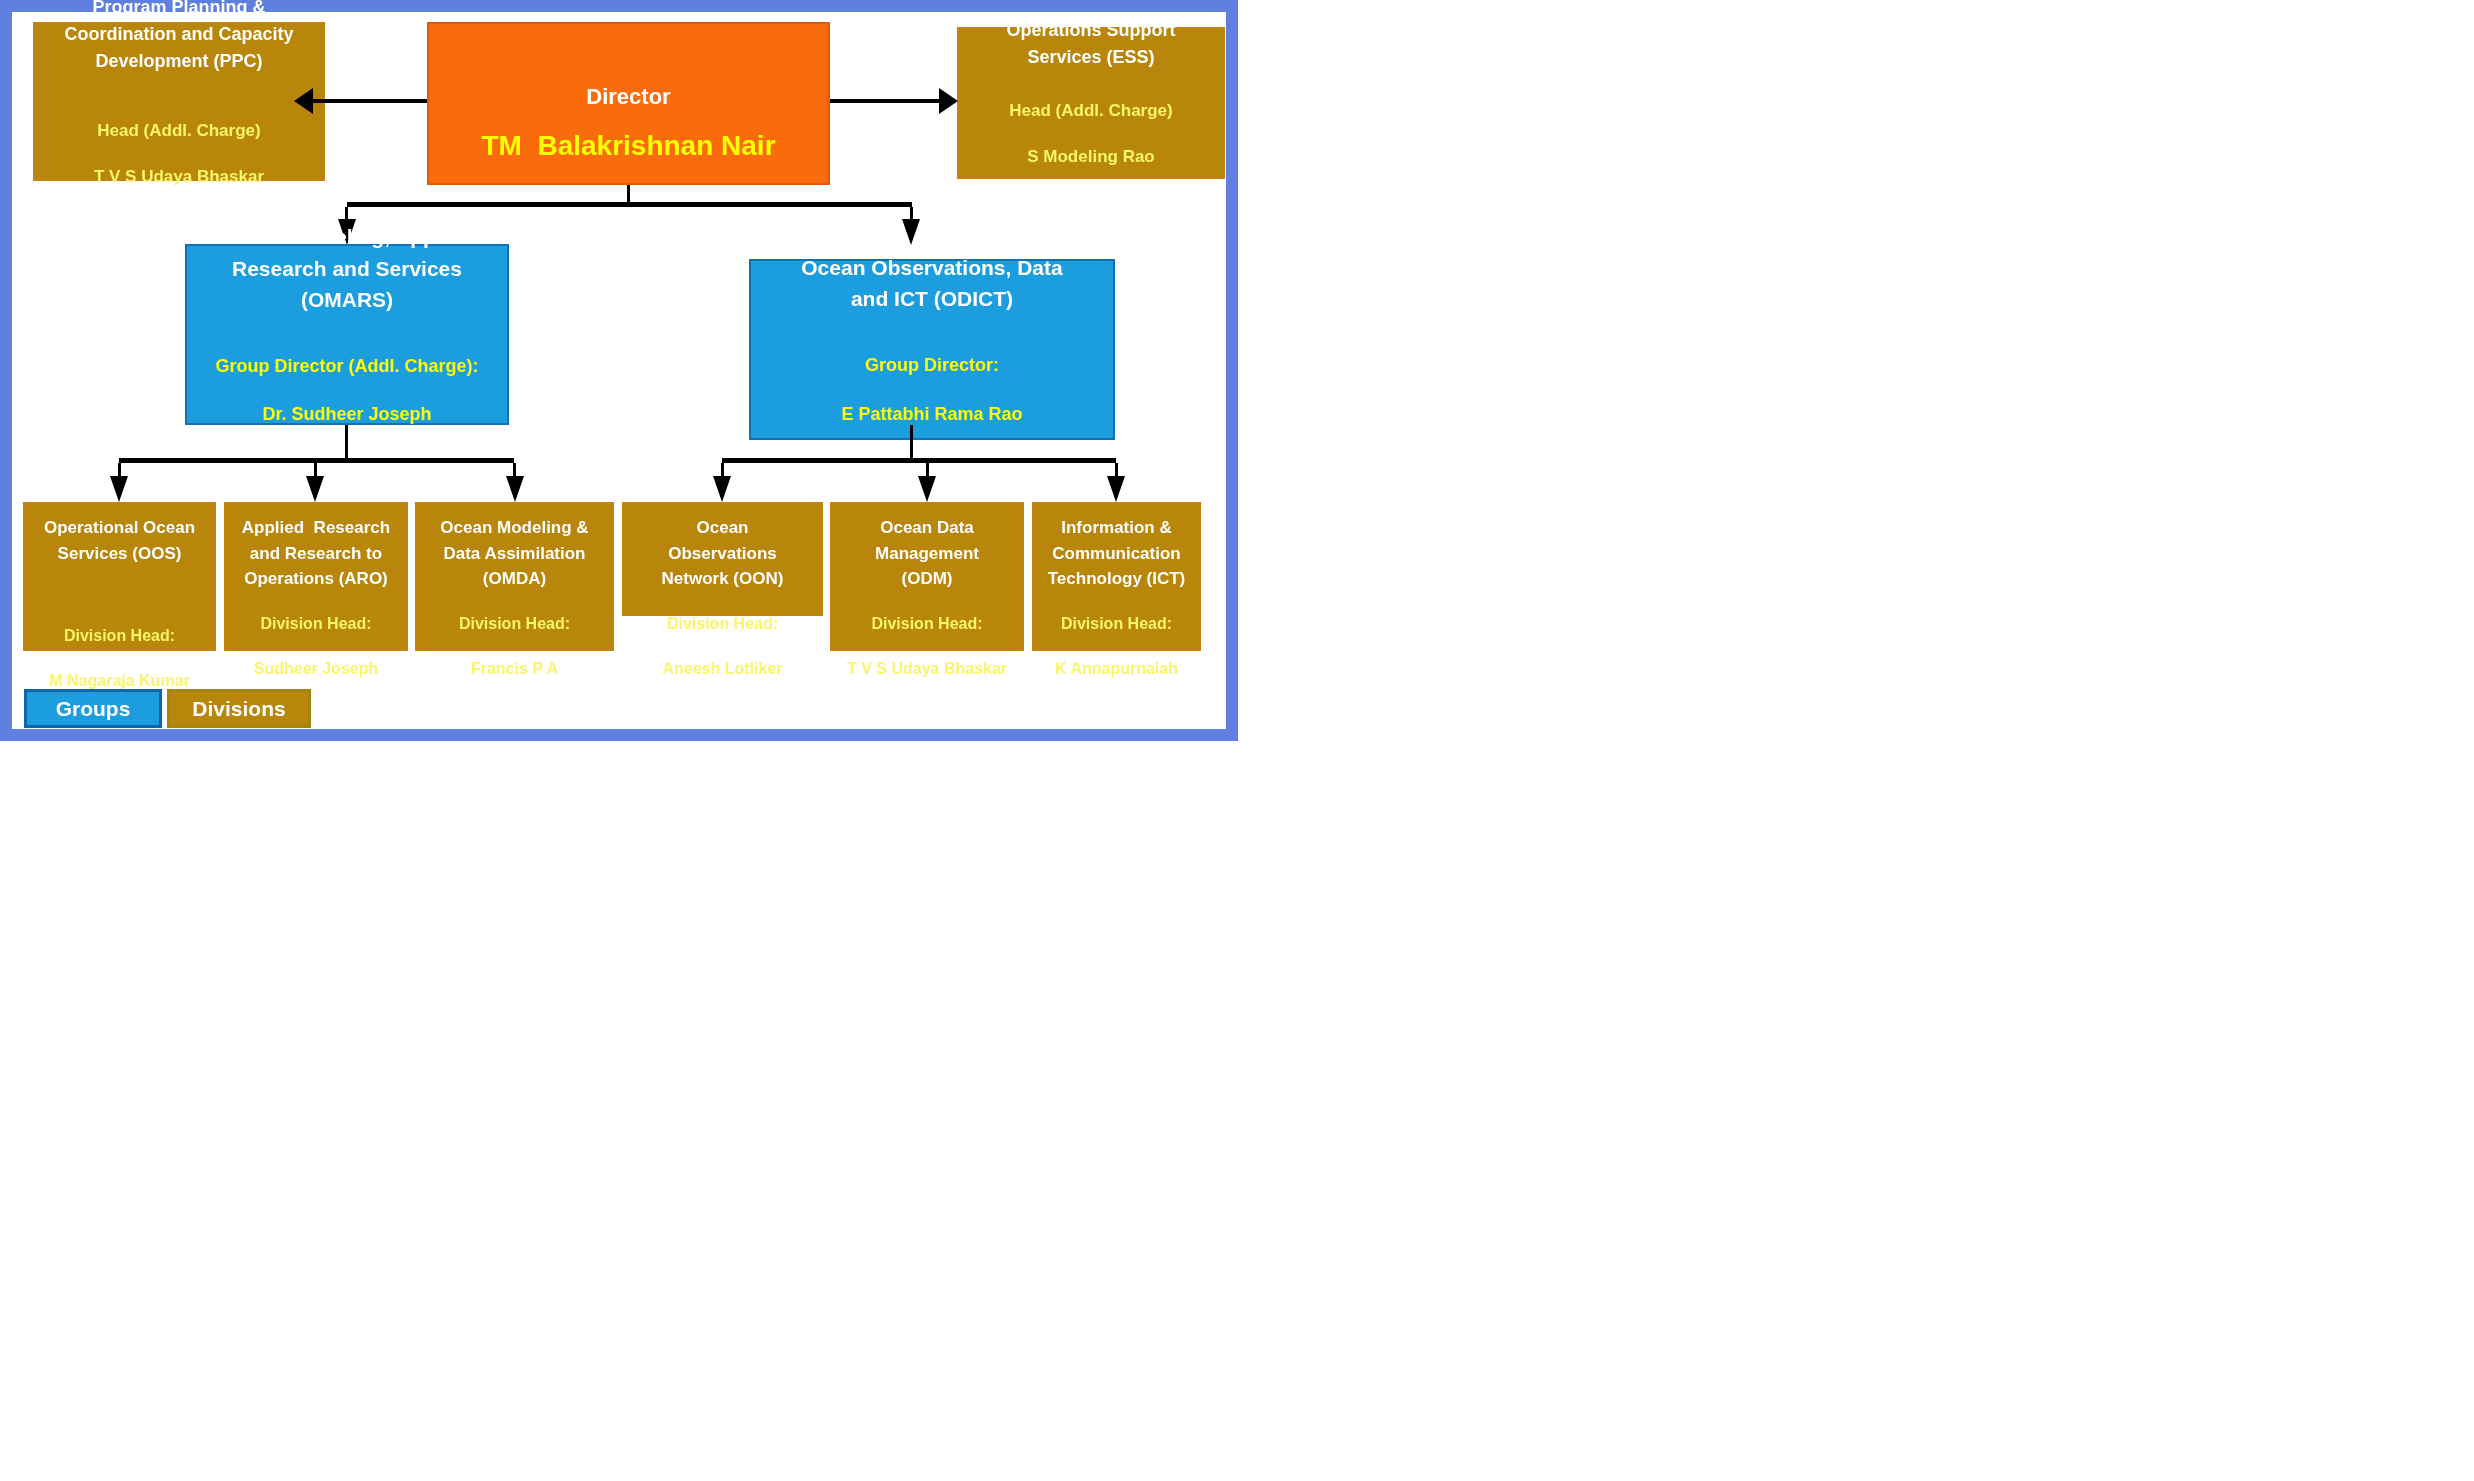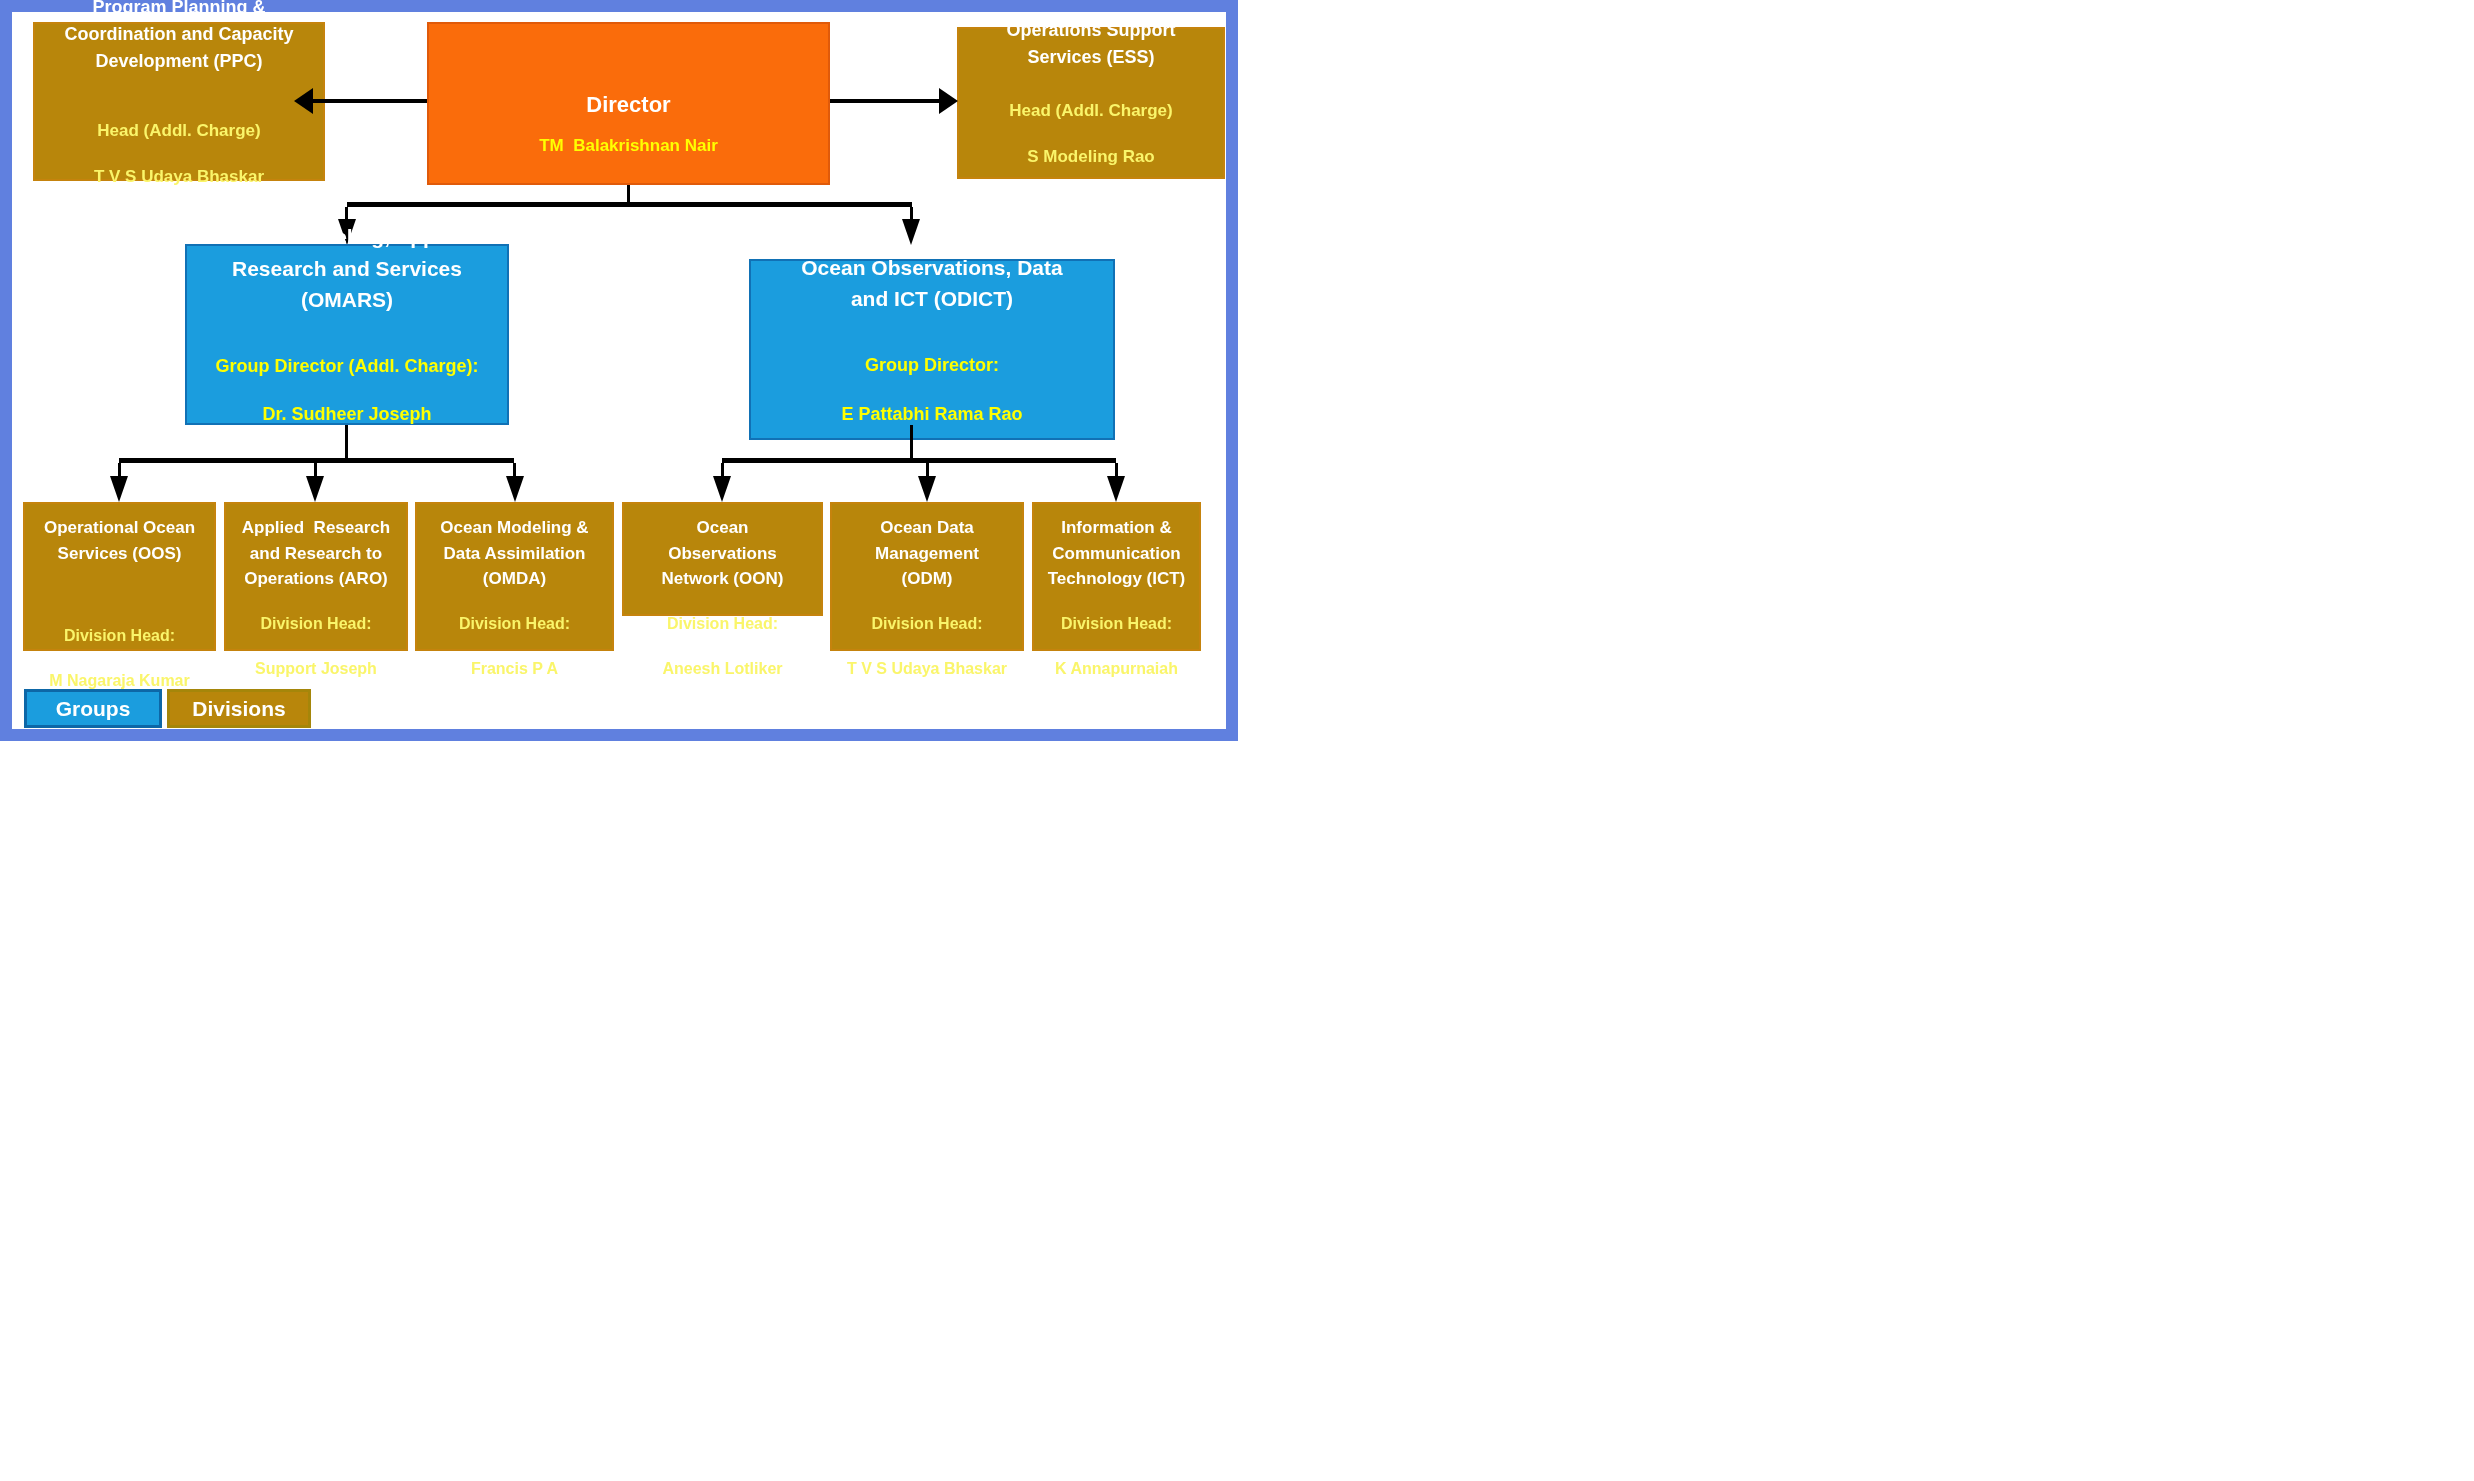--- a/index.html
+++ b/index.html
@@ -32,21 +32,21 @@
     text-align:center;white-space:pre-wrap;
   }
   .orange{background:var(--director-fill);border:2.5px solid var(--director-border);justify-content:center;gap:13px;}
   .blue{background:var(--group-fill);border:2.5px solid var(--group-border);justify-content:center;gap:17px;padding:7px 4px;}
   .gold{background:var(--division-fill);border:2px solid var(--division-border);}
   .staff{justify-content:center;gap:8px;padding:6px 4px;}
   .division{justify-content:space-between;padding:11px 4px;}
   .t-staff{font-size:18px;line-height:1.5;color:var(--title-text);}
   .s-staff{font-size:17px;line-height:1.65;color:var(--light-yellow);}
   .t-director{font-size:22px;line-height:1.4;color:var(--title-text);margin-top:40px;}
-  .n-director{font-size:17px;line-height:1.4;color:var(--bright-yellow);text-align:center;}
+  .n-director{font-size:28px;line-height:1.4;color:var(--bright-yellow);text-align:center;}
   .t-group{font-size:21px;line-height:1.5;color:var(--title-text);}
   .s-group{font-size:18px;line-height:1.7;color:var(--bright-yellow);}
   .t-division{font-size:17px;line-height:1.5;color:var(--title-text);}
   .s-division{font-size:16px;line-height:1.7;color:var(--light-yellow);}
   .legend-box{
     position:absolute;box-sizing:border-box;
     display:flex;align-items:center;justify-content:center;
     font-size:21px;color:#ffffff;
   }
   .legend-groups{background:var(--group-fill);border:3px solid var(--legend-blue-border);}
@@ -144,21 +144,21 @@
         <div class="s-division">M Nagaraja Kumar</div>
       </div>
     </section>
 
     <section class="box gold division" style="left:212px;top:490px;width:184px;height:149px;">
       <div class="t-division">Applied  Research
 and Research to
 Operations (ARO)</div>
       <div>
         <div class="s-division">Division Head:</div>
-        <div class="s-division">Support Joseph</div>
+        <div class="s-division">Sudheer Joseph</div>
       </div>
     </section>
 
     <section class="box gold division" style="left:403px;top:490px;width:199px;height:149px;">
       <div class="t-division">Ocean Modeling &amp;
 Data Assimilation
 (OMDA)</div>
       <div>
         <div class="s-division">Division Head:</div>
         <div class="s-division">Francis P A</div>

